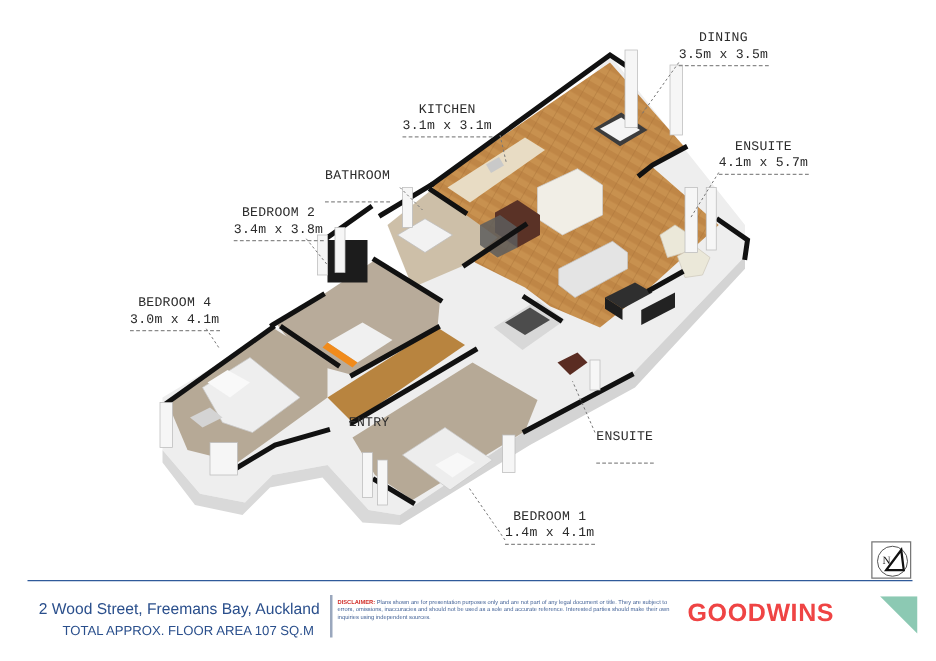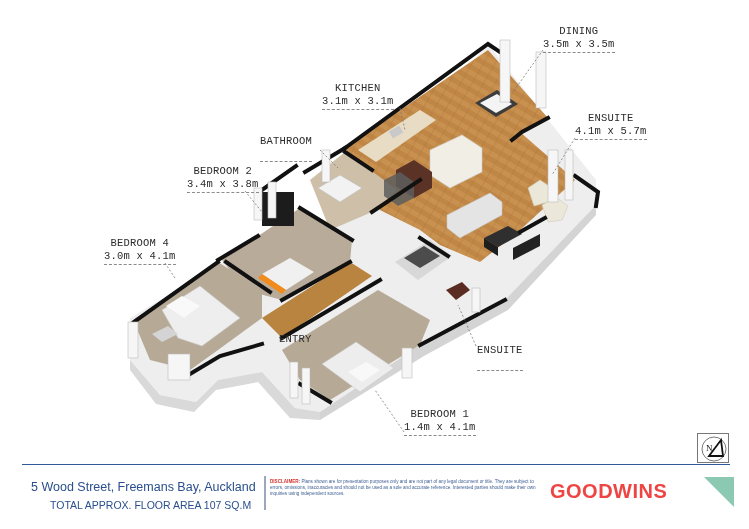--- a/index.html
+++ b/index.html
@@ -185,21 +185,21 @@
 <div class="rule"></div>
 
 <div class="compass">
   <svg width="32" height="30" viewBox="0 0 32 30">
     <circle cx="16" cy="15" r="12" fill="none" stroke="#555" stroke-width="0.8"></circle>
     <polygon points="11,22 23,6 25,22" fill="none" stroke="#111" stroke-width="1.8"></polygon>
     <text x="8" y="17" font-size="9" font-family="Liberation Serif, serif" fill="#111">N</text>
   </svg>
 </div>
 
-<div class="footer-addr">5 Wood Street, Freemans Bay, Auckland</div>
+<div class="footer-addr">2 Wood Street, Freemans Bay, Auckland</div>
 <div class="footer-area">TOTAL APPROX. FLOOR AREA 107 SQ.M</div>
 <div class="footer-sep"></div>
 <div class="disclaimer">
   <span class="lead">DISCLAIMER:</span>
   <span>Plans shown are for presentation purposes only and are not part of any legal document or title. They are subject to errors, omissions, inaccuracies and should not be used as a sole and accurate reference. Interested parties should make their own inquiries using independent sources.</span>
 </div>
 <div class="brand">GOODWINS</div>
 <svg class="brand-mark" viewBox="0 0 30 30">
   <polygon points="0,0 30,0 30,30" fill="#8cc9b3"></polygon>
 </svg>

